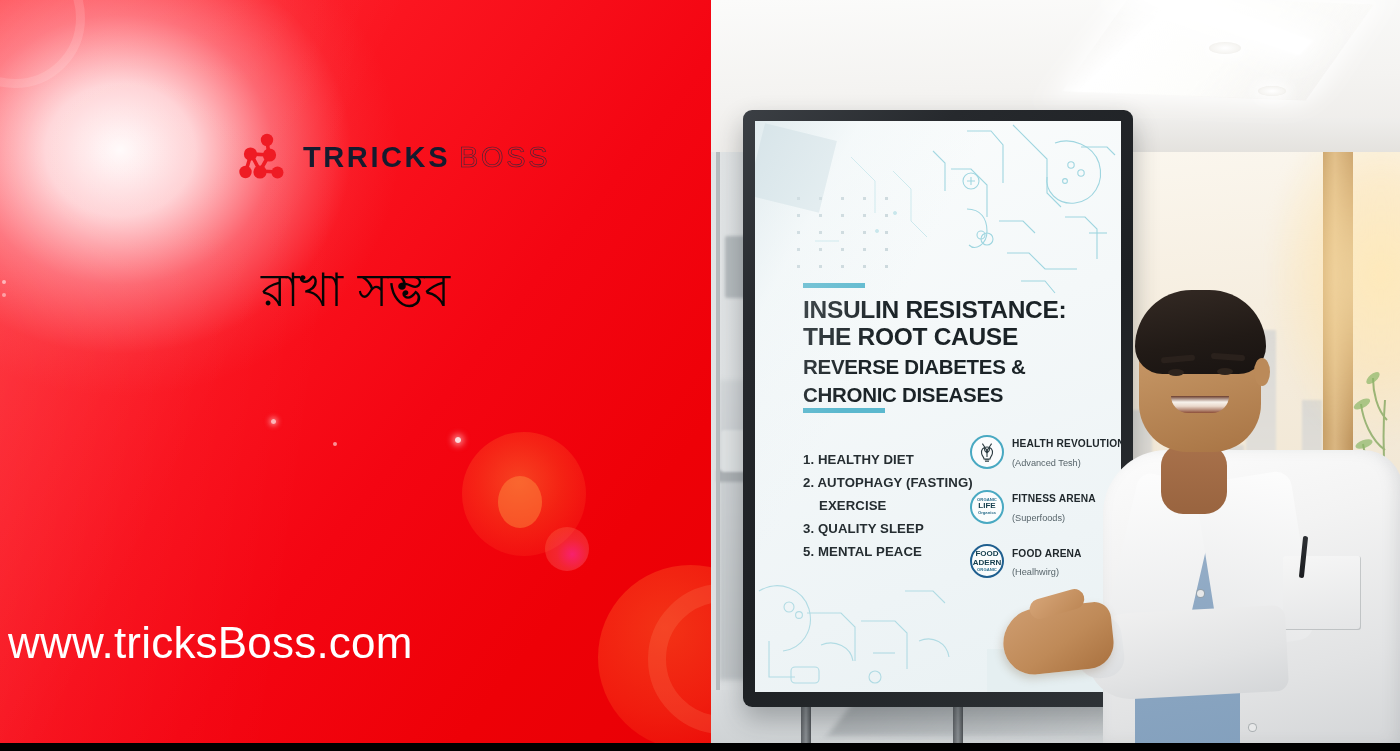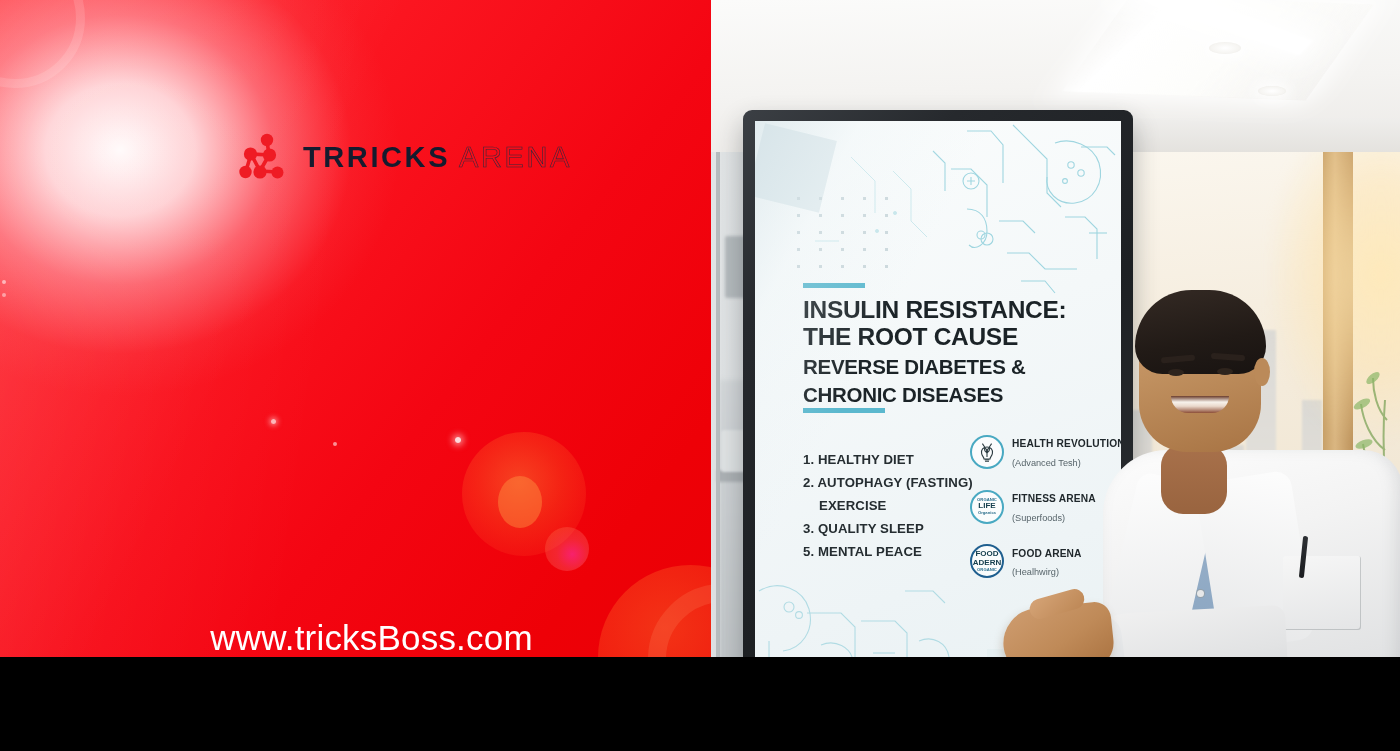--- a/index.html
+++ b/index.html
@@ -1,19 +1,19 @@
 <!DOCTYPE html>
 <html><head>
 <meta charset="utf-8">
 <style>
   * { margin:0; padding:0; box-sizing:border-box; }
   html,body { width:1400px; height:751px; overflow:hidden; background:#000; }
   body { font-family:"Liberation Sans", sans-serif; }
 
-  .stage { position:relative; width:1400px; height:657px; overflow:hidden;text-decoration:underline; }
+  .stage { position:relative; width:1400px; height:743px; overflow:hidden;text-decoration:underline; }
 
   
   .left-panel{
     position:absolute; left:0; top:0; width:711px; height:751px;
     background:
       radial-gradient(ellipse 340px 300px at 120px 150px, rgba(255,255,255,0.98) 0%, rgba(255,240,242,0.85) 22%, rgba(255,185,195,0.45) 45%, rgba(255,110,120,0.10) 68%, rgba(255,0,0,0) 82%),
       linear-gradient(128deg, #ff2b34 0%, #fb1520 32%, #f40512 58%, #ee0007 80%, #e80005 100%);
     overflow:hidden;
   }
   .lp-raylayer{
@@ -46,22 +46,22 @@
             -webkit-text-stroke:0.6px #262b40; color:transparent; }
 
   .headline{
     position:absolute; left:0; top:258px; width:711px; text-align:center;
     color:#050505; font-family:"DejaVu Sans","Liberation Sans",sans-serif;
     font-size:46px; line-height:1.42; font-weight:400; letter-spacing:0px;
   }
   .headline .hl{ display:block; }
 
   .url{
-    position:absolute; left:16px; top:618px; width:711px; text-align:center;
-    color:#ffffff; font-size:35px; font-weight:400; letter-spacing:0.2px;
+    position:absolute; left:8px; top:618px; width:711px; 
+    color:#ffffff; font-size:44px; font-weight:400; letter-spacing:0.2px;
   }
 
   
   .right-panel{
     position:absolute; left:711px; top:0; width:689px; height:751px; overflow:hidden;
     background:linear-gradient(180deg,#f2f3f4 0%, #e9eaec 40%, #dfe1e3 100%);
   }
   
   .ceiling{ position:absolute; left:0; top:0; width:689px; height:152px;
     background:linear-gradient(178deg,#fbfbfa 0%, #f4f3f1 55%, #eceae7 100%); }
@@ -246,25 +246,26 @@
             <circle cx="14.5" cy="23" r="6.6"></circle>
             <circle cx="33.5" cy="24" r="6.6"></circle>
             <circle cx="9.5" cy="41" r="6.2"></circle>
             <circle cx="24" cy="41" r="6.6"></circle>
             <circle cx="41.5" cy="41.5" r="6.0"></circle>
           </g>
         </svg>
       </span>
       <span class="brand-text">
         <span class="brand-a">TRRICKS</span>
-        <span class="brand-b">ARENA</span>
+        <span class="brand-b">BOSS</span>
       </span>
     </div>
 
     <div class="headline">
+      <span class="hl">রাখা সম্ভব</span>
     </div>
 
     <div class="url">www.tricksBoss.com</div>
   </div>
 
   <div class="right-panel">
 
     <div class="glass-wall"></div>
     <div class="glass-ref"></div>
     <div class="room-bg"></div>

